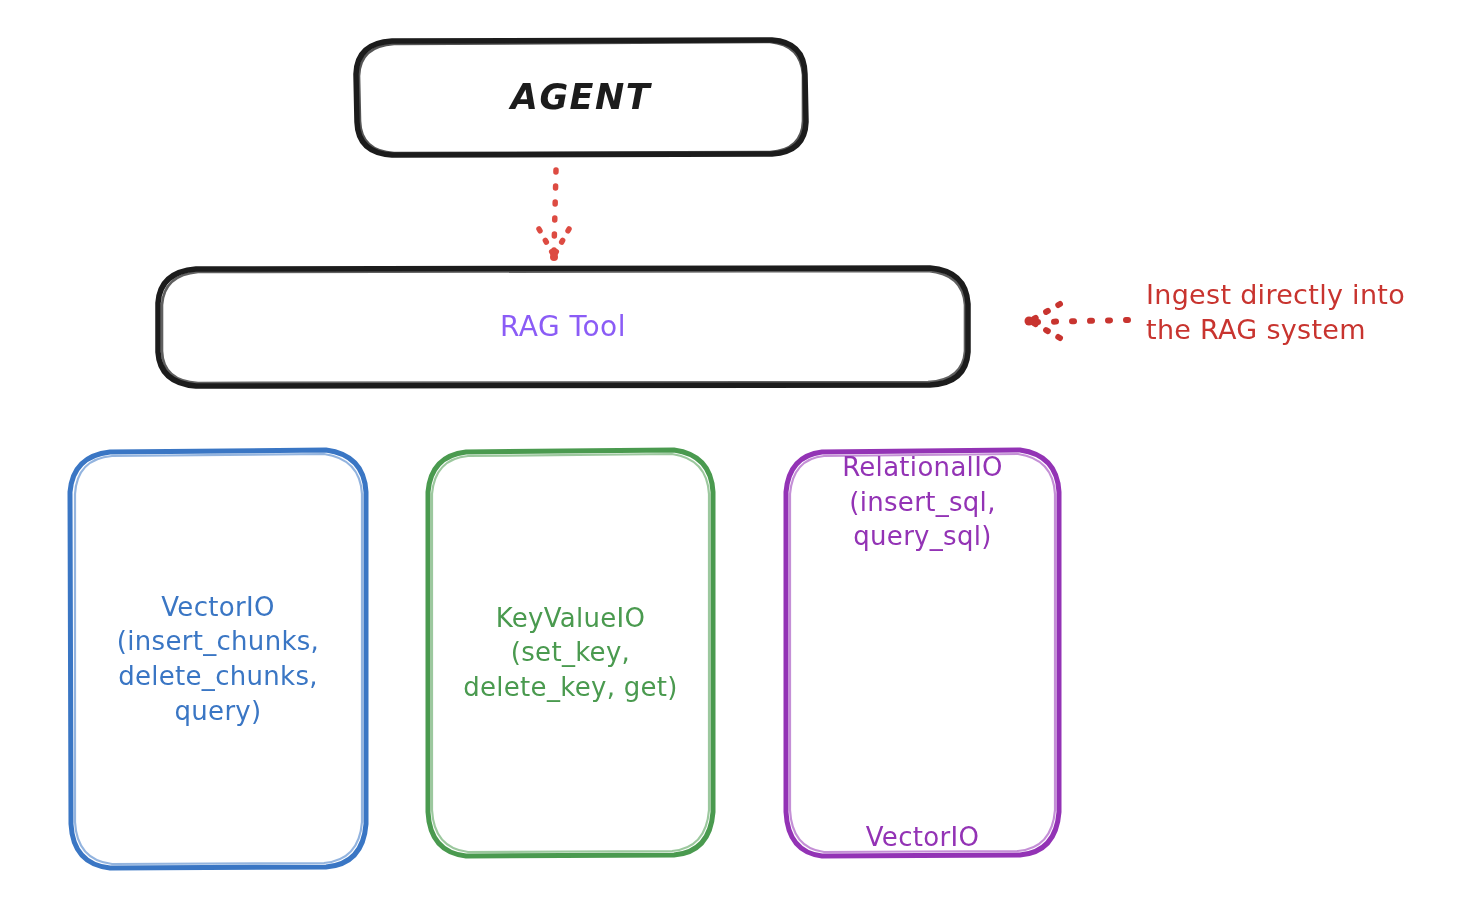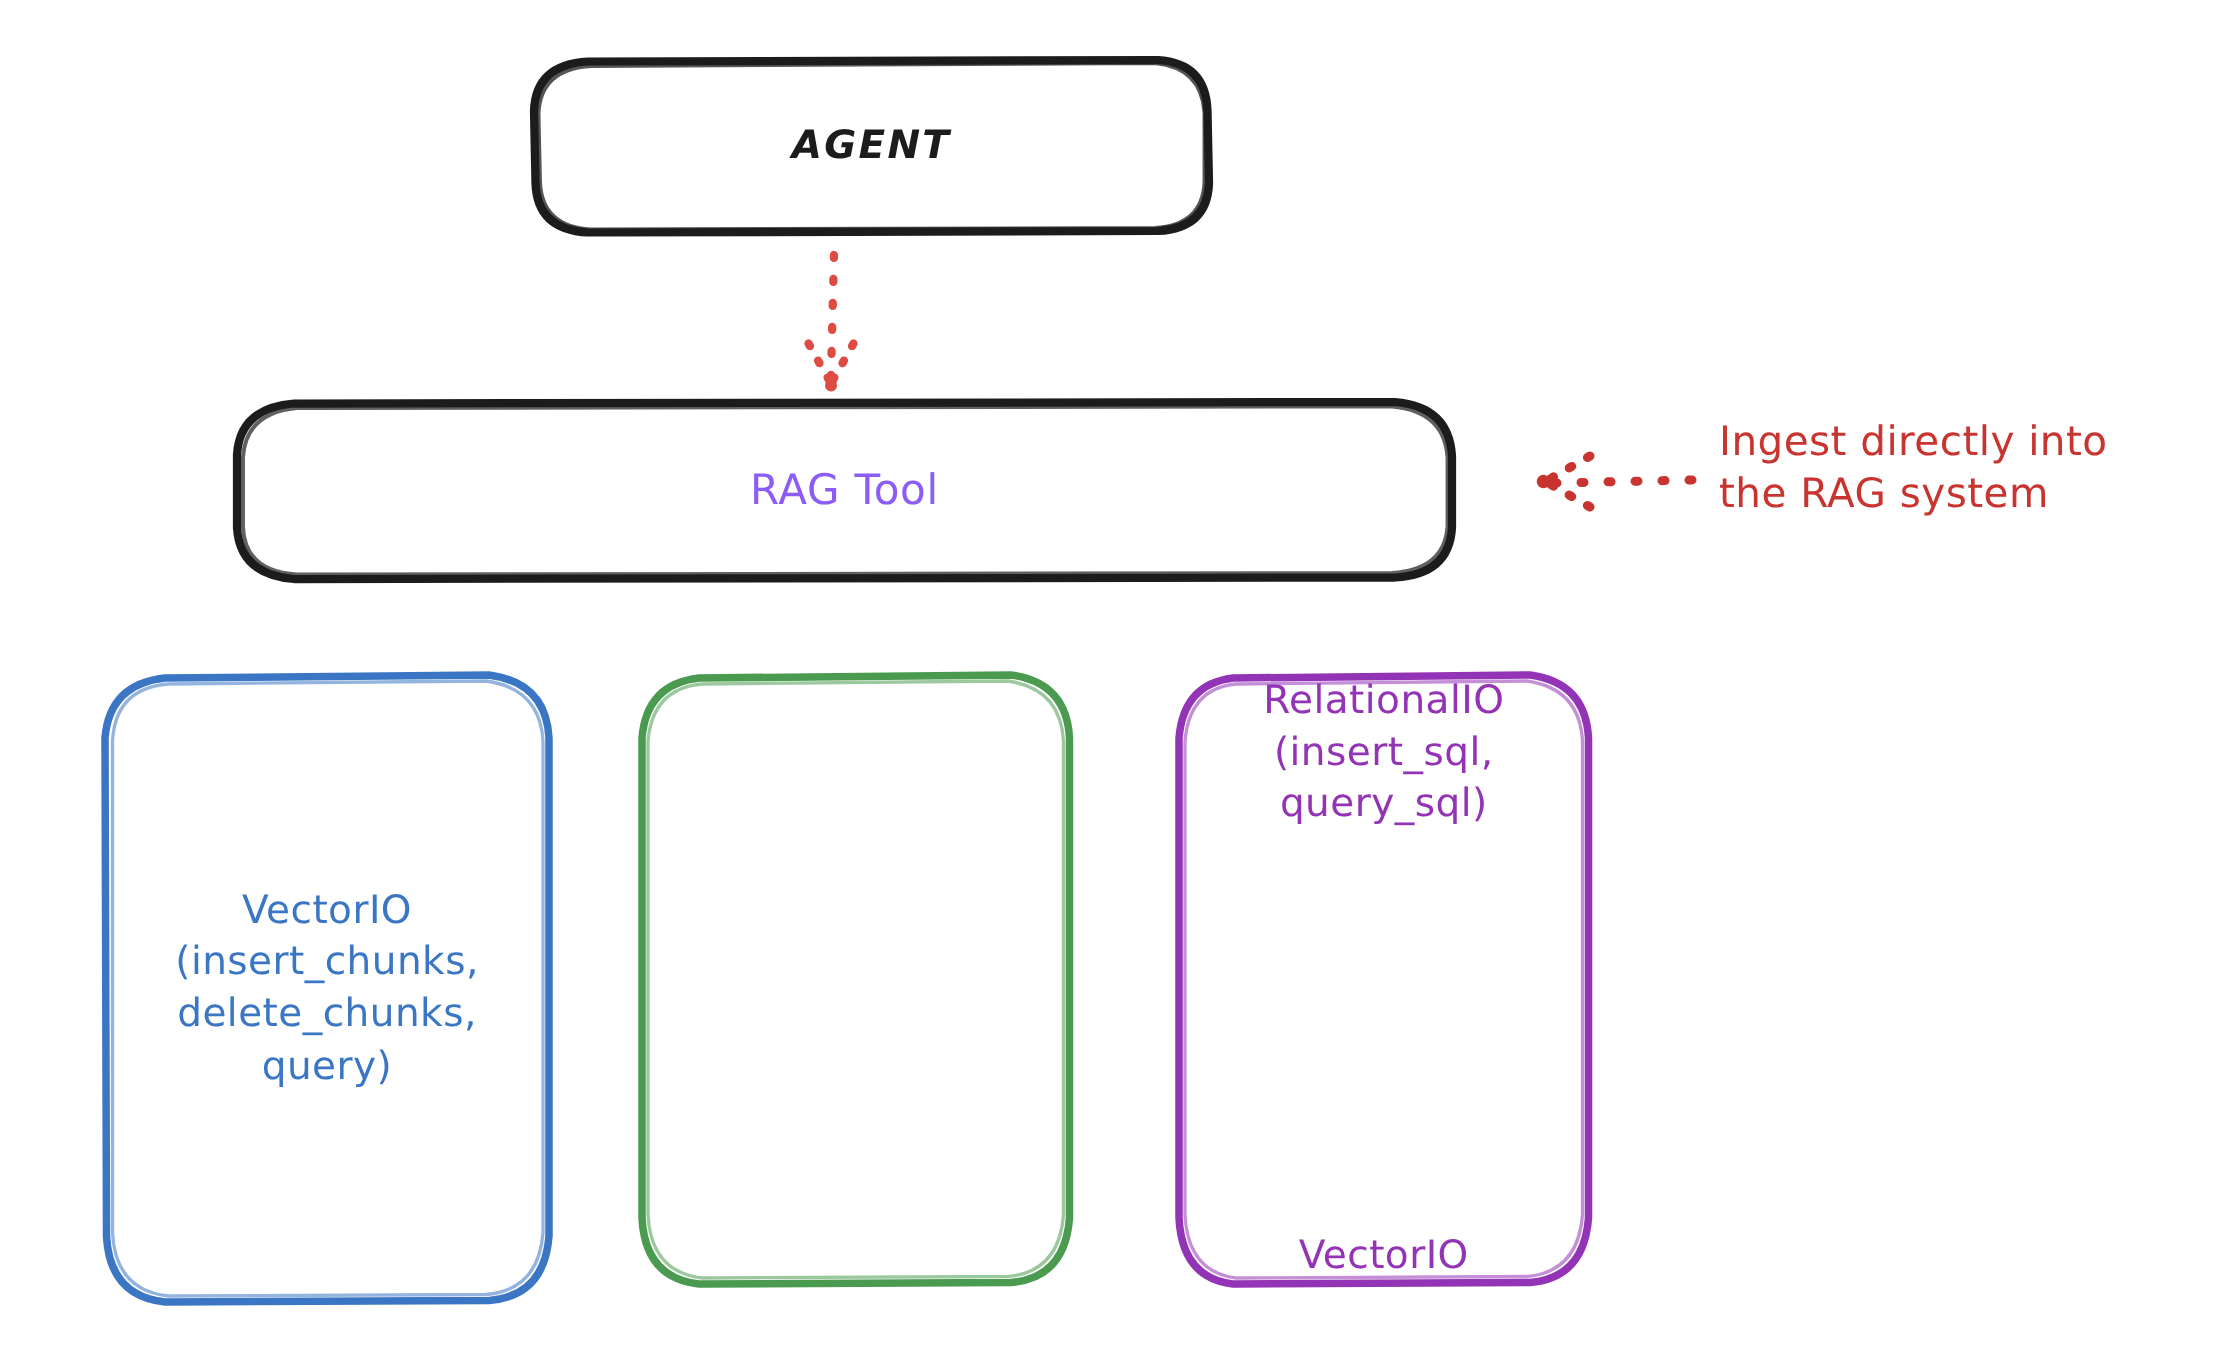--- a/index.html
+++ b/index.html
@@ -37,21 +37,21 @@
 
   
   #node-agent {
     left: 356px; top: 40px;
     width: 450px; height: 115px;
   }
   #node-agent .node-label {
     font-family: "DejaVu Sans", sans-serif;
     font-style: italic;
     font-weight: 700;
-    font-size: 26px;
+    font-size: 35px;
     letter-spacing: 1.5px;
     color: #1c1c1c;
   }
 
   
   #node-ragtool {
     left: 158px; top: 268px;
     width: 810px; height: 118px;
   }
   #node-ragtool .node-label {
@@ -133,20 +133,23 @@
 </div>
 
 <div class="node" id="node-vector">
   <div class="store-label primary">VectorIO
 (insert_chunks,
 delete_chunks,
 query)</div>
 </div>
 
 <div class="node" id="node-keyvalue">
+  <div class="store-label primary">KeyValueIO
+(set_key,
+delete_key, get)</div>
 </div>
 
 <div class="node" id="node-relational">
   <div class="store-label primary">RelationalIO
 (insert_sql,
 query_sql)</div>
   <div class="store-label secondary">VectorIO</div>
 </div>
 
 <div id="annotation-ingest">Ingest directly into

